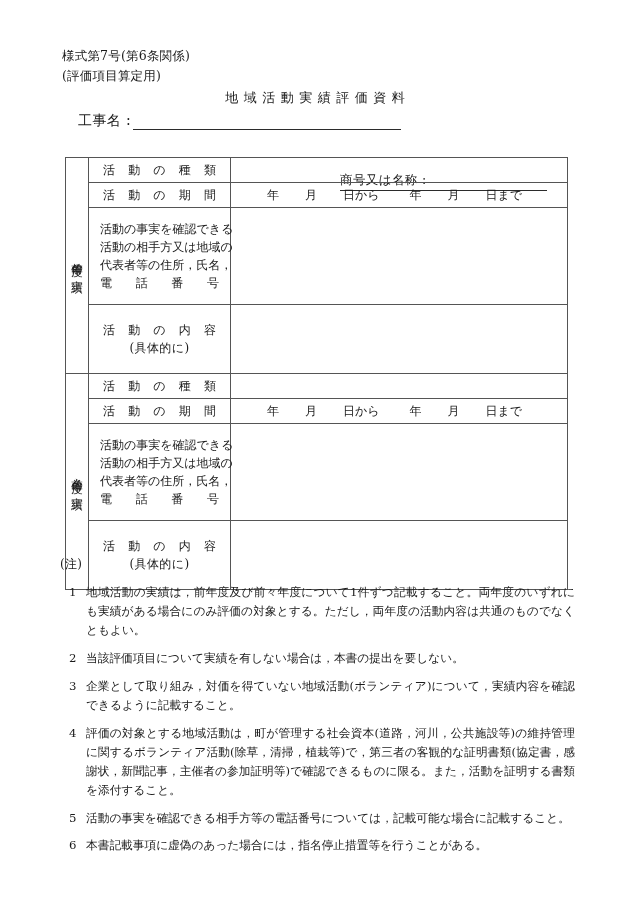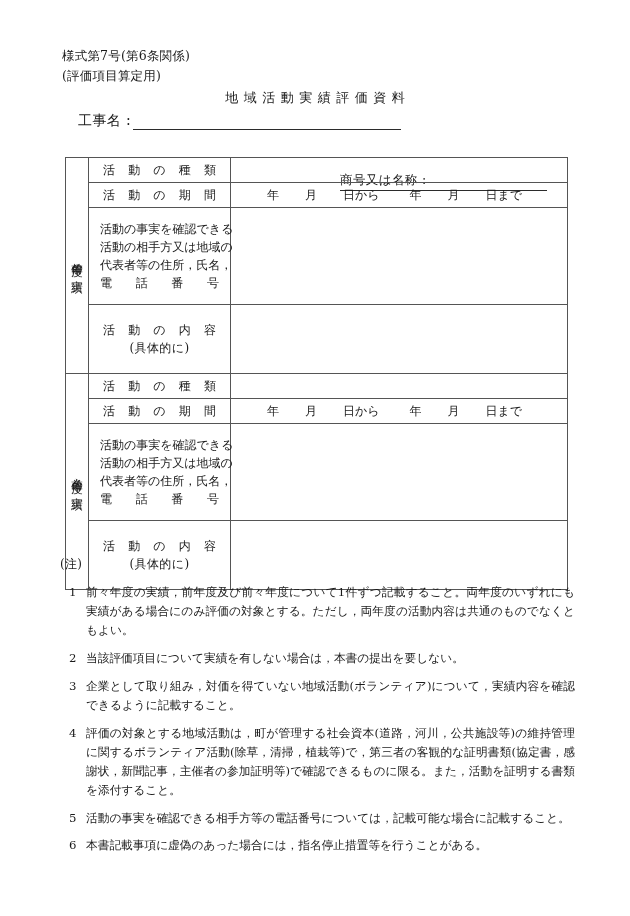--- a/index.html
+++ b/index.html
@@ -376,21 +376,21 @@
       </tr>
 
     </tbody>
   </table>
 
   <div class="notes">
     <div class="notes-head">(注)</div>
 
     <div class="note-item">
       <span class="note-num">1</span>
-      <span class="note-body">前々年度の実績，前年度及び前々年度について1件ずつ記載すること。両年度のいずれにも実績がある場合にのみ評価の対象とする。ただし，両年度の活動内容は共通のものでなくともよい。</span>
+      <span class="note-body">地域活動の実績は，前年度及び前々年度について1件ずつ記載すること。両年度のいずれにも実績がある場合にのみ評価の対象とする。ただし，両年度の活動内容は共通のものでなくともよい。</span>
     </div>
     <div class="note-item">
       <span class="note-num">2</span>
       <span class="note-body">当該評価項目について実績を有しない場合は，本書の提出を要しない。</span>
     </div>
     <div class="note-item">
       <span class="note-num">3</span>
       <span class="note-body">企業として取り組み，対価を得ていない地域活動(ボランティア)について，実績内容を確認できるように記載すること。</span>
     </div>
     <div class="note-item">

